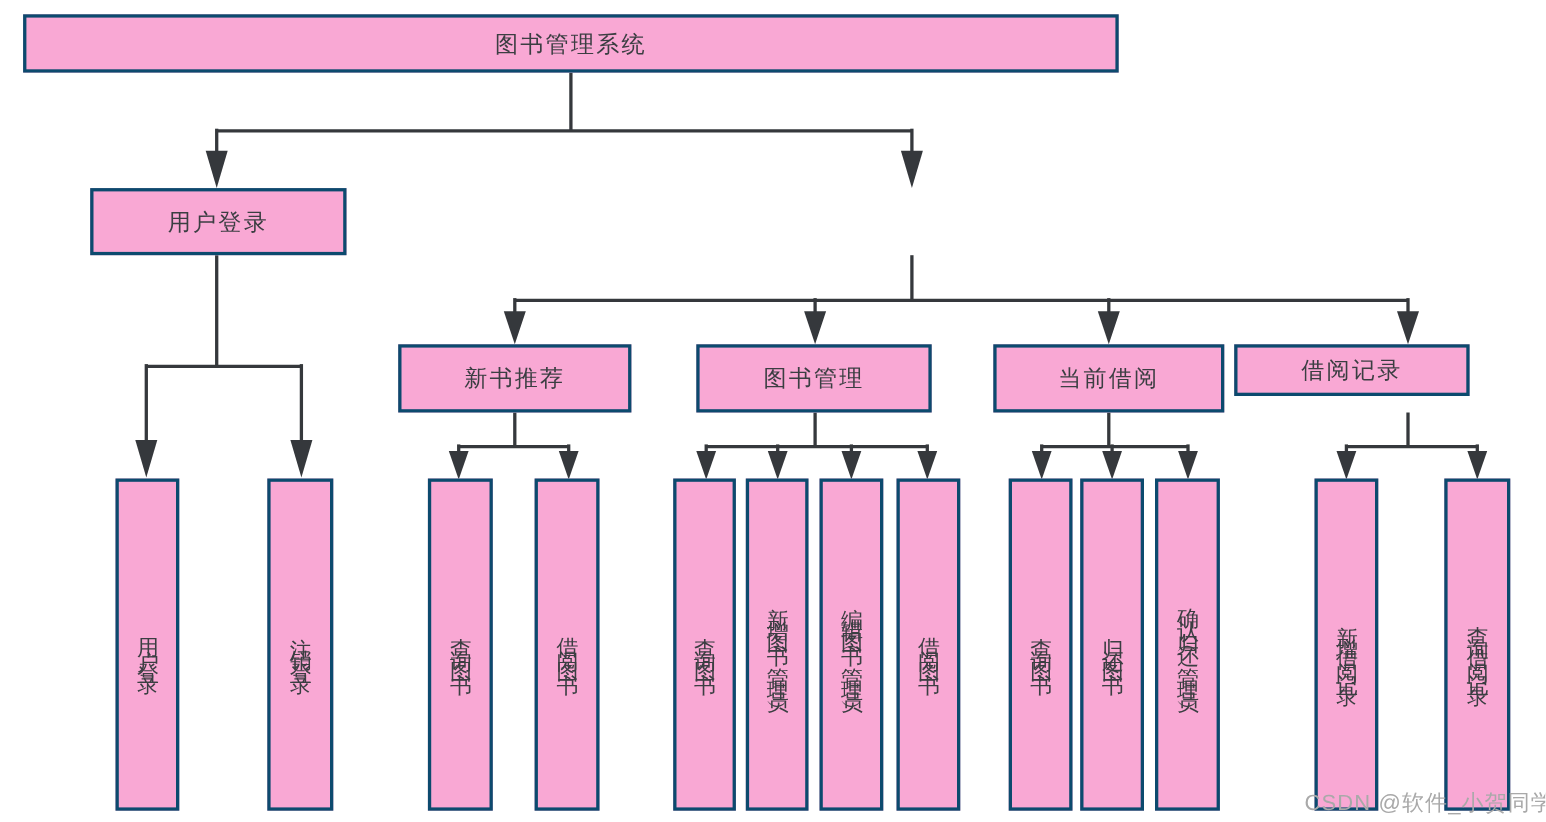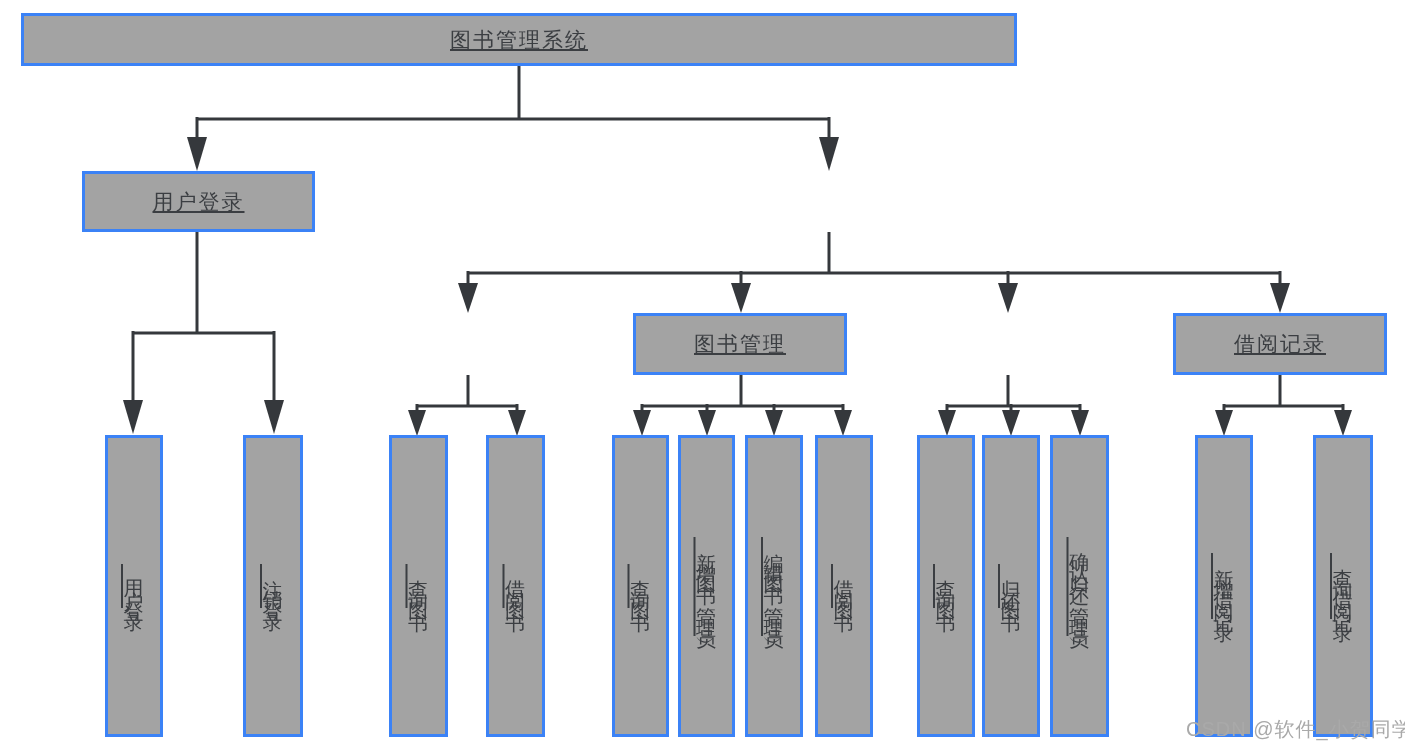--- a/index.html
+++ b/index.html
@@ -2,23 +2,23 @@
 <html lang="zh"><head>
 <meta charset="utf-8">
 <style>
   html,body{margin:0;padding:0;background:#fff;}
   .stage{
     position:relative;width:1405px;height:747px;background:#ffffff;
     font-family:"Liberation Sans","DejaVu Sans",sans-serif;overflow:hidden;
   }
   .stage svg{position:absolute;left:0;top:0;z-index:0;}
   .node{
-    position:absolute;box-sizing:border-box;border:3px solid #3b82f6;background:#a3a3a3;
+    position:absolute;box-sizing:border-box;border:3px solid #0c4a6e;background:#f9a8d4;
     display:flex;align-items:center;justify-content:center;
-    color:#3b3e42;z-index:1;text-decoration:underline;
+    color:#3b3e42;z-index:1;
   }
   .hbox{font-size:21px;letter-spacing:2px;}
   .vbox{
     writing-mode:vertical-rl;text-orientation:mixed;
     font-size:20px;letter-spacing:11px;line-height:1;
     text-align:center;
   }
   .watermark{
     position:absolute;left:1186px;top:716px;z-index:5;
     color:#a9a9a9;font-size:20px;white-space:nowrap;letter-spacing:1px;
@@ -104,22 +104,24 @@
       <polygon points="1215,410 1233,410 1224,436"></polygon>
       <line x1="1343" y1="404" x2="1343" y2="413"></line>
       <polygon points="1334,410 1352,410 1343,436"></polygon>
     </g>
   </svg>
 
   <div class="node hbox" style="left:21px;top:13px;width:996px;height:53px;">图书管理系统</div>
 
   <div class="node hbox" style="left:82px;top:171px;width:233px;height:61px;">用户登录</div>
 
+  <div class="node hbox" style="left:362px;top:313px;width:212px;height:62px;">新书推荐</div>
   <div class="node hbox" style="left:633px;top:313px;width:214px;height:62px;">图书管理</div>
-  <div class="node hbox" style="left:1173px;top:313px;width:214px;height:62px;">借阅记录</div>
+  <div class="node hbox" style="left:903px;top:313px;width:210px;height:62px;">当前借阅</div>
+  <div class="node hbox" style="left:1122px;top:313px;width:214px;height:47px;">借阅记录</div>
 
   <div class="node vbox" style="left:105px;top:435px;width:58px;height:302px;">用户登录</div>
   <div class="node vbox" style="left:243px;top:435px;width:60px;height:302px;">注销登录</div>
 
   <div class="node vbox" style="left:389px;top:435px;width:59px;height:302px;">查询图书</div>
   <div class="node vbox" style="left:486px;top:435px;width:59px;height:302px;">借阅图书</div>
 
   <div class="node vbox" style="left:612px;top:435px;width:57px;height:302px;">查询图书</div>
   <div class="node vbox" style="left:678px;top:435px;width:57px;height:302px;">新增图书（管理员）</div>
   <div class="node vbox" style="left:745px;top:435px;width:58px;height:302px;">编辑图书（管理员）</div>

